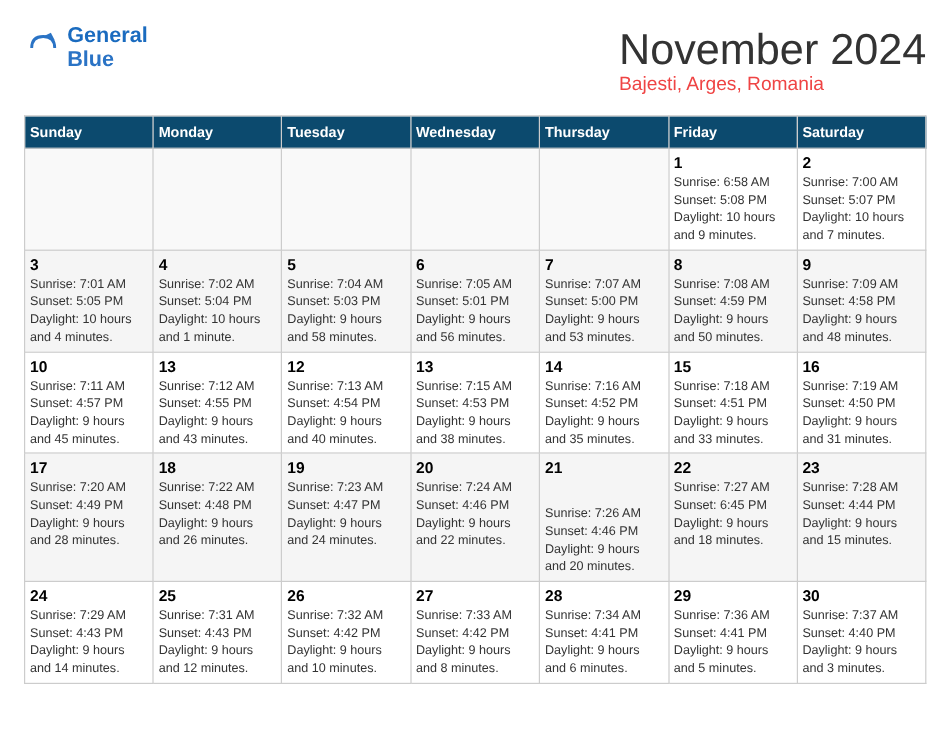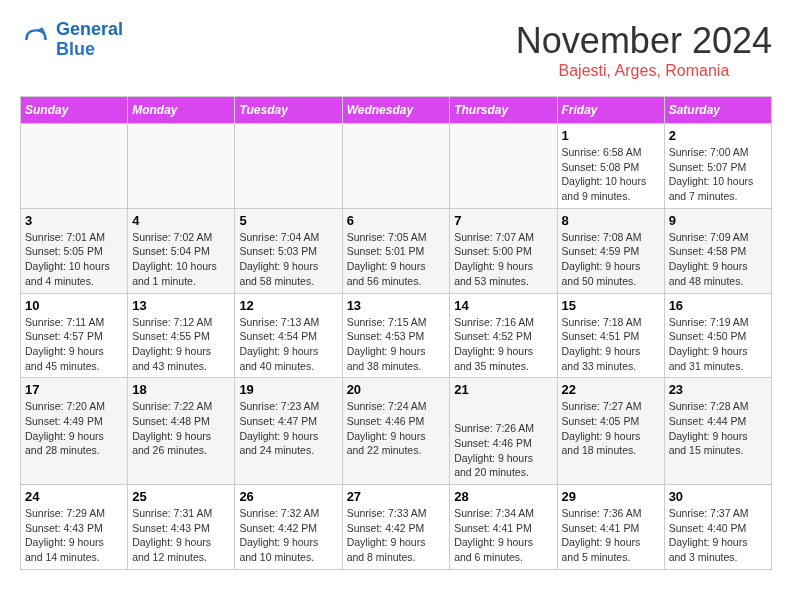--- a/index.html
+++ b/index.html
@@ -28,45 +28,44 @@
       line-height: 1.1;
     }
     .logo-text span {
       color: #1a6bbf;
     }
     .logo-icon {
       width: 32px;
       height: 32px;
     }
     .title-area {
-      text-align: center;
+      text-align: left;
     }
     .month-title {
       font-size: 36px;
       font-weight: normal;
       color: #333;
     }
     .location-title {
       font-size: 16px;
       color: #ef4444;
     }
     table {
       width: 100%;
       border-collapse: collapse;
       font-size: 11px;
     }
     thead tr th {
-      background-color: #d946ef;
+      background-color: #0c4a6e;
       color: #fff;
       padding: 6px 4px;
       text-align: left;
       font-weight: bold;
       font-size: 12px;
       border: 1px solid #ccc;
-      font-style: italic;
     }
     tbody tr td {
       border: 1px solid #ccc;
       vertical-align: top;
       padding: 4px;
       width: 108px;
       min-height: 80px;
       background: #fff;
     }
     tbody tr:nth-child(even) td {
@@ -253,21 +252,21 @@
         </td>
         <td>
           <div class="day-number">21</div>
           <div class="day-info" style="white-space: pre-line; margin-top: 24px;">Sunrise: 7:26 AM
 Sunset: 4:46 PM
 Daylight: 9 hours and 20 minutes.</div>
         </td>
         <td>
           <div class="day-number">22</div>
           <div class="day-info" style="white-space: pre-line;">Sunrise: 7:27 AM
-Sunset: 4:05 PM
+Sunset: 6:45 PM
 Daylight: 9 hours and 18 minutes.</div>
         </td>
         <td>
           <div class="day-number">23</div>
           <div class="day-info" style="white-space: pre-line;">Sunrise: 7:28 AM
 Sunset: 4:44 PM
 Daylight: 9 hours and 15 minutes.</div>
         </td>
       </tr>
       <tr>

